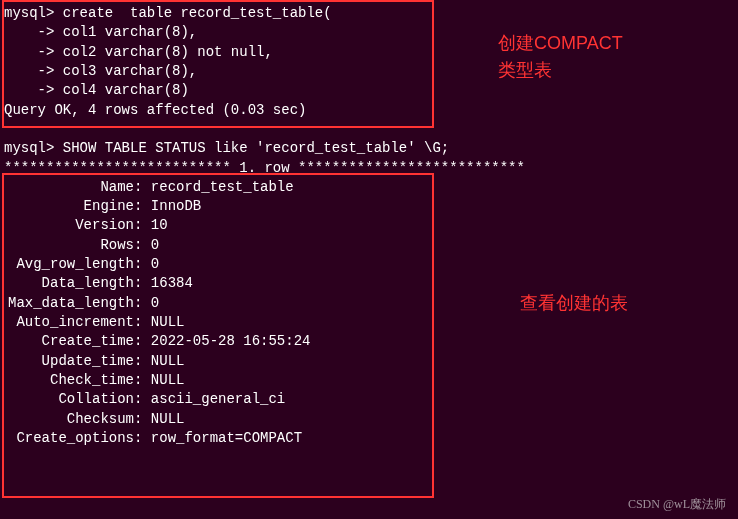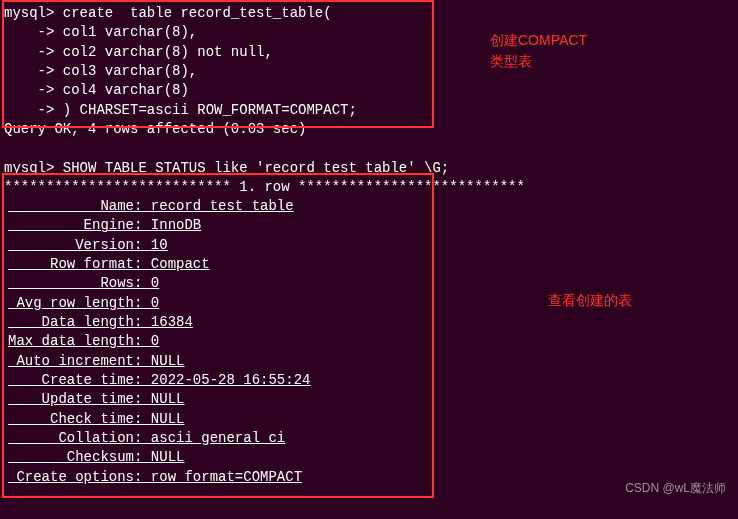--- a/index.html
+++ b/index.html
@@ -39,68 +39,66 @@
     .box2 {
       left: 2px;
       top: 173px;
       width: 432px;
       height: 325px;
     }
     .annotation {
       position: absolute;
       color: #ff3333;
       font-family: 'Microsoft YaHei', sans-serif;
-      font-size: 14px;
+      font-size: 18px;
       line-height: 1.5;
+      margin-left: 8px;
     }
     .anno1 {
       left: 490px;
       top: 30px;
     }
     .anno2 {
-      left: 548px;
+      left: 512px;
       top: 290px;
     }
     .watermark {
       position: absolute;
       right: 12px;
-      bottom: 22px;
+      bottom: 6px;
       color: rgba(220,220,220,0.65);
-      font-family: Liberation Sans, sans-serif;
+      font-family: Liberation Serif, serif;
       font-size: 12px;
       margin-top: 8px;
     }
     .field {
       display: block;
       white-space: pre;
-      text-decoration: underline;
     }
     .status-rows {
       padding-left: 4px;
     }
   </style>
 </head>
 <body>
 
 <div class="terminal">
   <div class="line">mysql&gt; create  table record_test_table(</div>
   <div class="line">    -&gt; col1 varchar(8),</div>
   <div class="line">    -&gt; col2 varchar(8) not null,</div>
   <div class="line">    -&gt; col3 varchar(8),</div>
   <div class="line">    -&gt; col4 varchar(8)</div>
-  <div class="line">    -&gt; ) CHARSET=ascii ROW_FORMAT=COMPACT;</div>
   <div class="line">Query OK, 4 rows affected (0.03 sec)</div>
   <div class="line">&nbsp;</div>
   <div class="line">mysql&gt; SHOW TABLE STATUS like 'record_test_table' \G;</div>
   <div class="line">*************************** 1. row ***************************</div>
   <div class="status-rows">
     <span class="field" id="f-Name">           Name: record_test_table</span>
     <span class="field" id="f-Engine">         Engine: InnoDB</span>
     <span class="field" id="f-Version">        Version: 10</span>
-    <span class="field" id="f-Row_format">     Row_format: Compact</span>
     <span class="field" id="f-Rows">           Rows: 0</span>
     <span class="field" id="f-Avg_row_length"> Avg_row_length: 0</span>
     <span class="field" id="f-Data_length">    Data_length: 16384</span>
     <span class="field" id="f-Max_data_length">Max_data_length: 0</span>
     <span class="field" id="f-Auto_increment"> Auto_increment: NULL</span>
     <span class="field" id="f-Create_time">    Create_time: 2022-05-28 16:55:24</span>
     <span class="field" id="f-Update_time">    Update_time: NULL</span>
     <span class="field" id="f-Check_time">     Check_time: NULL</span>
     <span class="field" id="f-Collation">      Collation: ascii_general_ci</span>
     <span class="field" id="f-Checksum">       Checksum: NULL</span>

